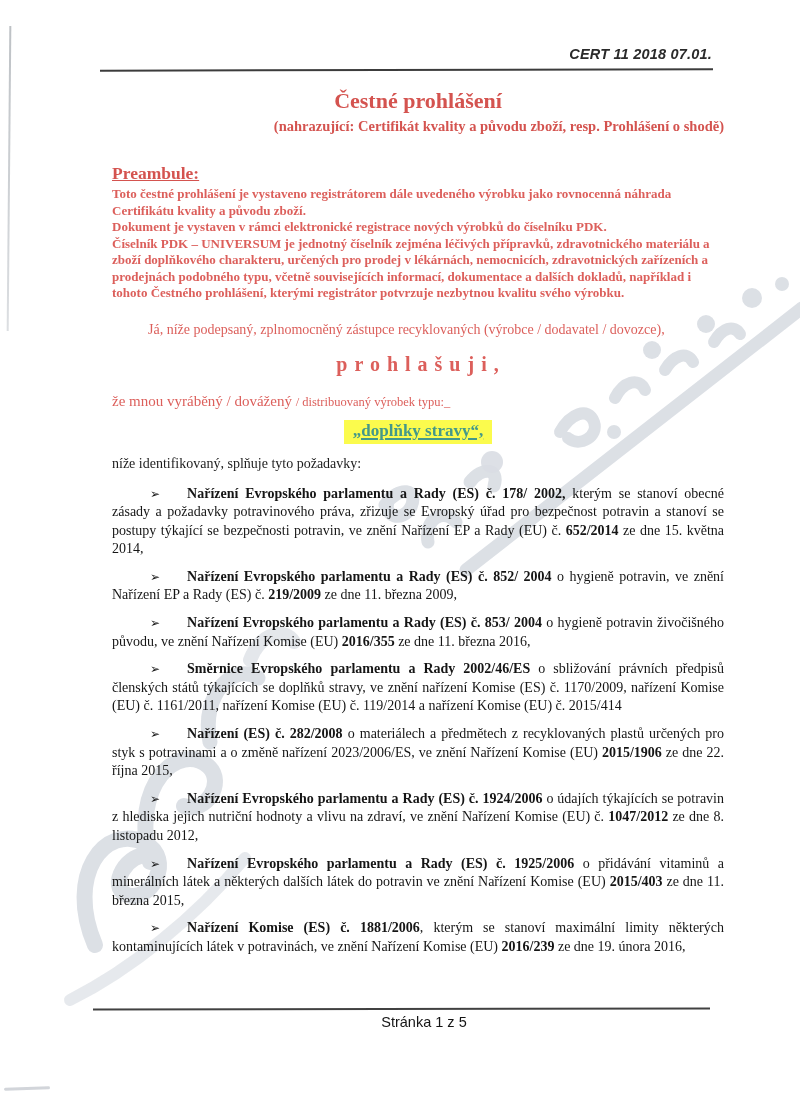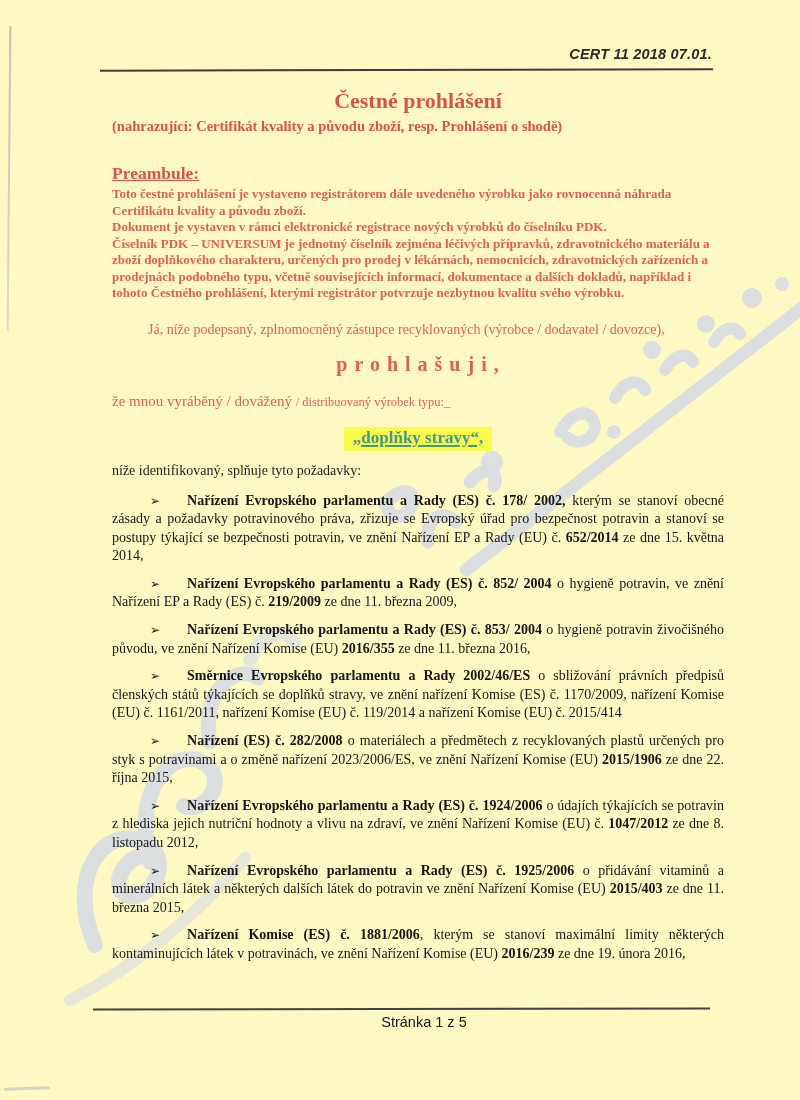--- a/index.html
+++ b/index.html
@@ -1,50 +1,50 @@
 <!DOCTYPE html>
 <html lang="cs" style="--accent-red: #d4534f; --text-red: #dc5f5b; --highlight-yellow: #fbfb4d; --highlight-text: #43988a; --watermark-gray: #d9dde3;"><head>
 <meta charset="utf-8">
 <style>
   html,body{margin:0;padding:0;background:#e8e8e8;}
   .page{
     position:relative;width:800px;height:1100px;margin:0 auto;
-    background:#fef9c3;overflow:hidden;
+    background:#ffffff;overflow:hidden;
     font-family:"Liberation Serif", serif;color:#1c1c1c;
   }
   
   .edge-line-left{position:absolute;left:8px;top:26px;width:2px;height:305px;
     background:linear-gradient(#9aa0a6,#c9cdd2);opacity:.65;transform:rotate(.5deg);}
   .corner-mark{position:absolute;left:4px;top:1087px;width:46px;height:3px;
     background:#c7cbd1;opacity:.8;transform:rotate(-2deg);border-radius:2px;}
   
   .watermark{position:absolute;inset:0;z-index:0;pointer-events:none;}
   
   .doc-code{position:absolute;top:46px;right:88px;z-index:2;
     font-family:"Liberation Sans",sans-serif;font-weight:bold;font-style:italic;
     font-size:14.5px;color:#2a2a2a;letter-spacing:.2px;}
   .header-rule{position:absolute;left:100px;top:69px;width:613px;height:2px;
     background:#3c3c3c;transform:rotate(-.12deg);z-index:2;}
   
   .content{position:absolute;left:112px;top:0;width:612px;z-index:1;}
   .title{margin:88px 0 0;text-align:center;font-size:22px;font-weight:bold;
     color:var(--accent-red,#d4534f);}
-  .subtitle{margin:4px 0 0;text-align:left;font-size:14.5px;font-weight:bold;
+  .subtitle{margin:4px 0 0;text-align:right;font-size:14.5px;font-weight:bold;
     color:var(--accent-red,#d4534f);}
   .preamble-heading{margin:28px 0 2px;font-size:17.5px;font-weight:bold;
     color:var(--accent-red,#d4534f);text-decoration:underline;}
   .preamble-body p{margin:0;font-size:13px;line-height:16.5px;font-weight:bold;
     color:var(--text-red,#dc5f5b);}
   .intro-line{margin:20px 0 0;font-size:14px;color:var(--text-red,#dc5f5b);
     text-indent:36px;}
   .declare-verb{margin:15px 0 8px;text-align:center;font-size:20px;font-weight:bold;
     color:var(--text-red,#dc5f5b);letter-spacing:1px;}
   .product-line{margin:17px 0 0;font-size:15px;color:var(--text-red,#dc5f5b);}
   .product-line .small{font-size:12.5px;}
-  .product-type-wrap{margin:17px 0 0;text-align:center;}
+  .product-type-wrap{margin:10px 0 0;text-align:center;}
   .product-type{display:inline-block;background:var(--highlight-yellow,#fbfb4d);
     color:var(--highlight-text,#43988a);font-size:17px;font-weight:bold;
     padding:1px 9px 3px;text-decoration:underline;
     text-decoration-thickness:2px;text-underline-offset:2px;}
   .req-intro{margin:12px 0 0;font-size:14px;color:#1c1c1c;}
   .req-list{margin-top:13px;}
   .bullet{margin:0 0 9px;font-size:14px;line-height:18.6px;text-align:justify;
     text-indent:38px;color:#151515;}
   .bullet .arrow{font-family:"DejaVu Sans",sans-serif;font-size:12px;}
   .bullet .tab{display:inline-block;width:27px;}

